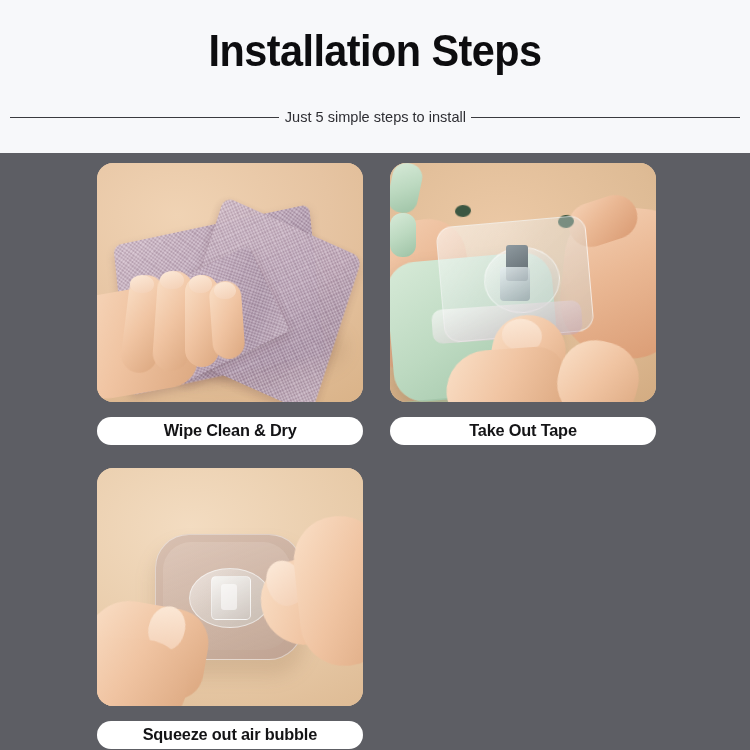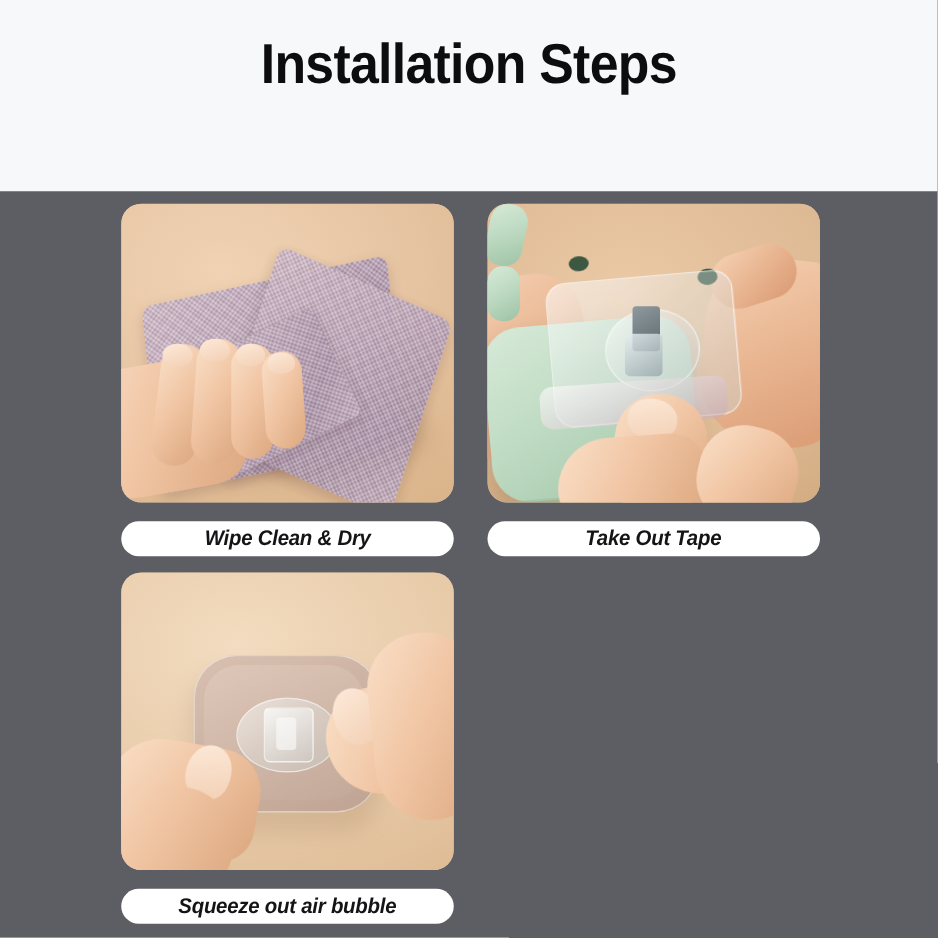--- a/index.html
+++ b/index.html
@@ -46,26 +46,26 @@
   .panel{
     position:absolute;left:0;top:153px;width:750px;height:597px;
     background:#5d5e64;
   }
 
   
   .grid{
     position:absolute;left:97px;top:10px;width:558px;height:580px;
   }
   .step{
-    position:absolute;width:302px;font-style:italic;
+    position:absolute;width:302px;
   }
   .step.c0{left:0;}
   .step.c1{left:293px;}
   .step.r0{top:0;}
-  .step.r1{top:295px;}
+  .step.r1{top:305px;}
 
   .thumb{
     position:relative;
     width:266px;height:239px;
     border-radius:16px;
     overflow:hidden;
     background:#e3c4a3;
   }
   .step.r1 .thumb{height:238px;}
 
@@ -153,20 +153,25 @@
 </style>
 </head>
 <body>
 
 <div class="page">
 
   <div class="header">
 
     <div class="page-title">Installation Steps</div>
 
+    <div class="subtitle-row">
+      <div class="rule"></div>
+      <div class="subtitle-text">Just 5 simple steps to install</div>
+      <div class="rule"></div>
+    </div>
 
   </div>
 
   <div class="panel">
     <div class="grid">
 
       <div class="step r0 c0">
         <div class="thumb">
           <div class="scene">
             <div class="bg-beige"></div>

